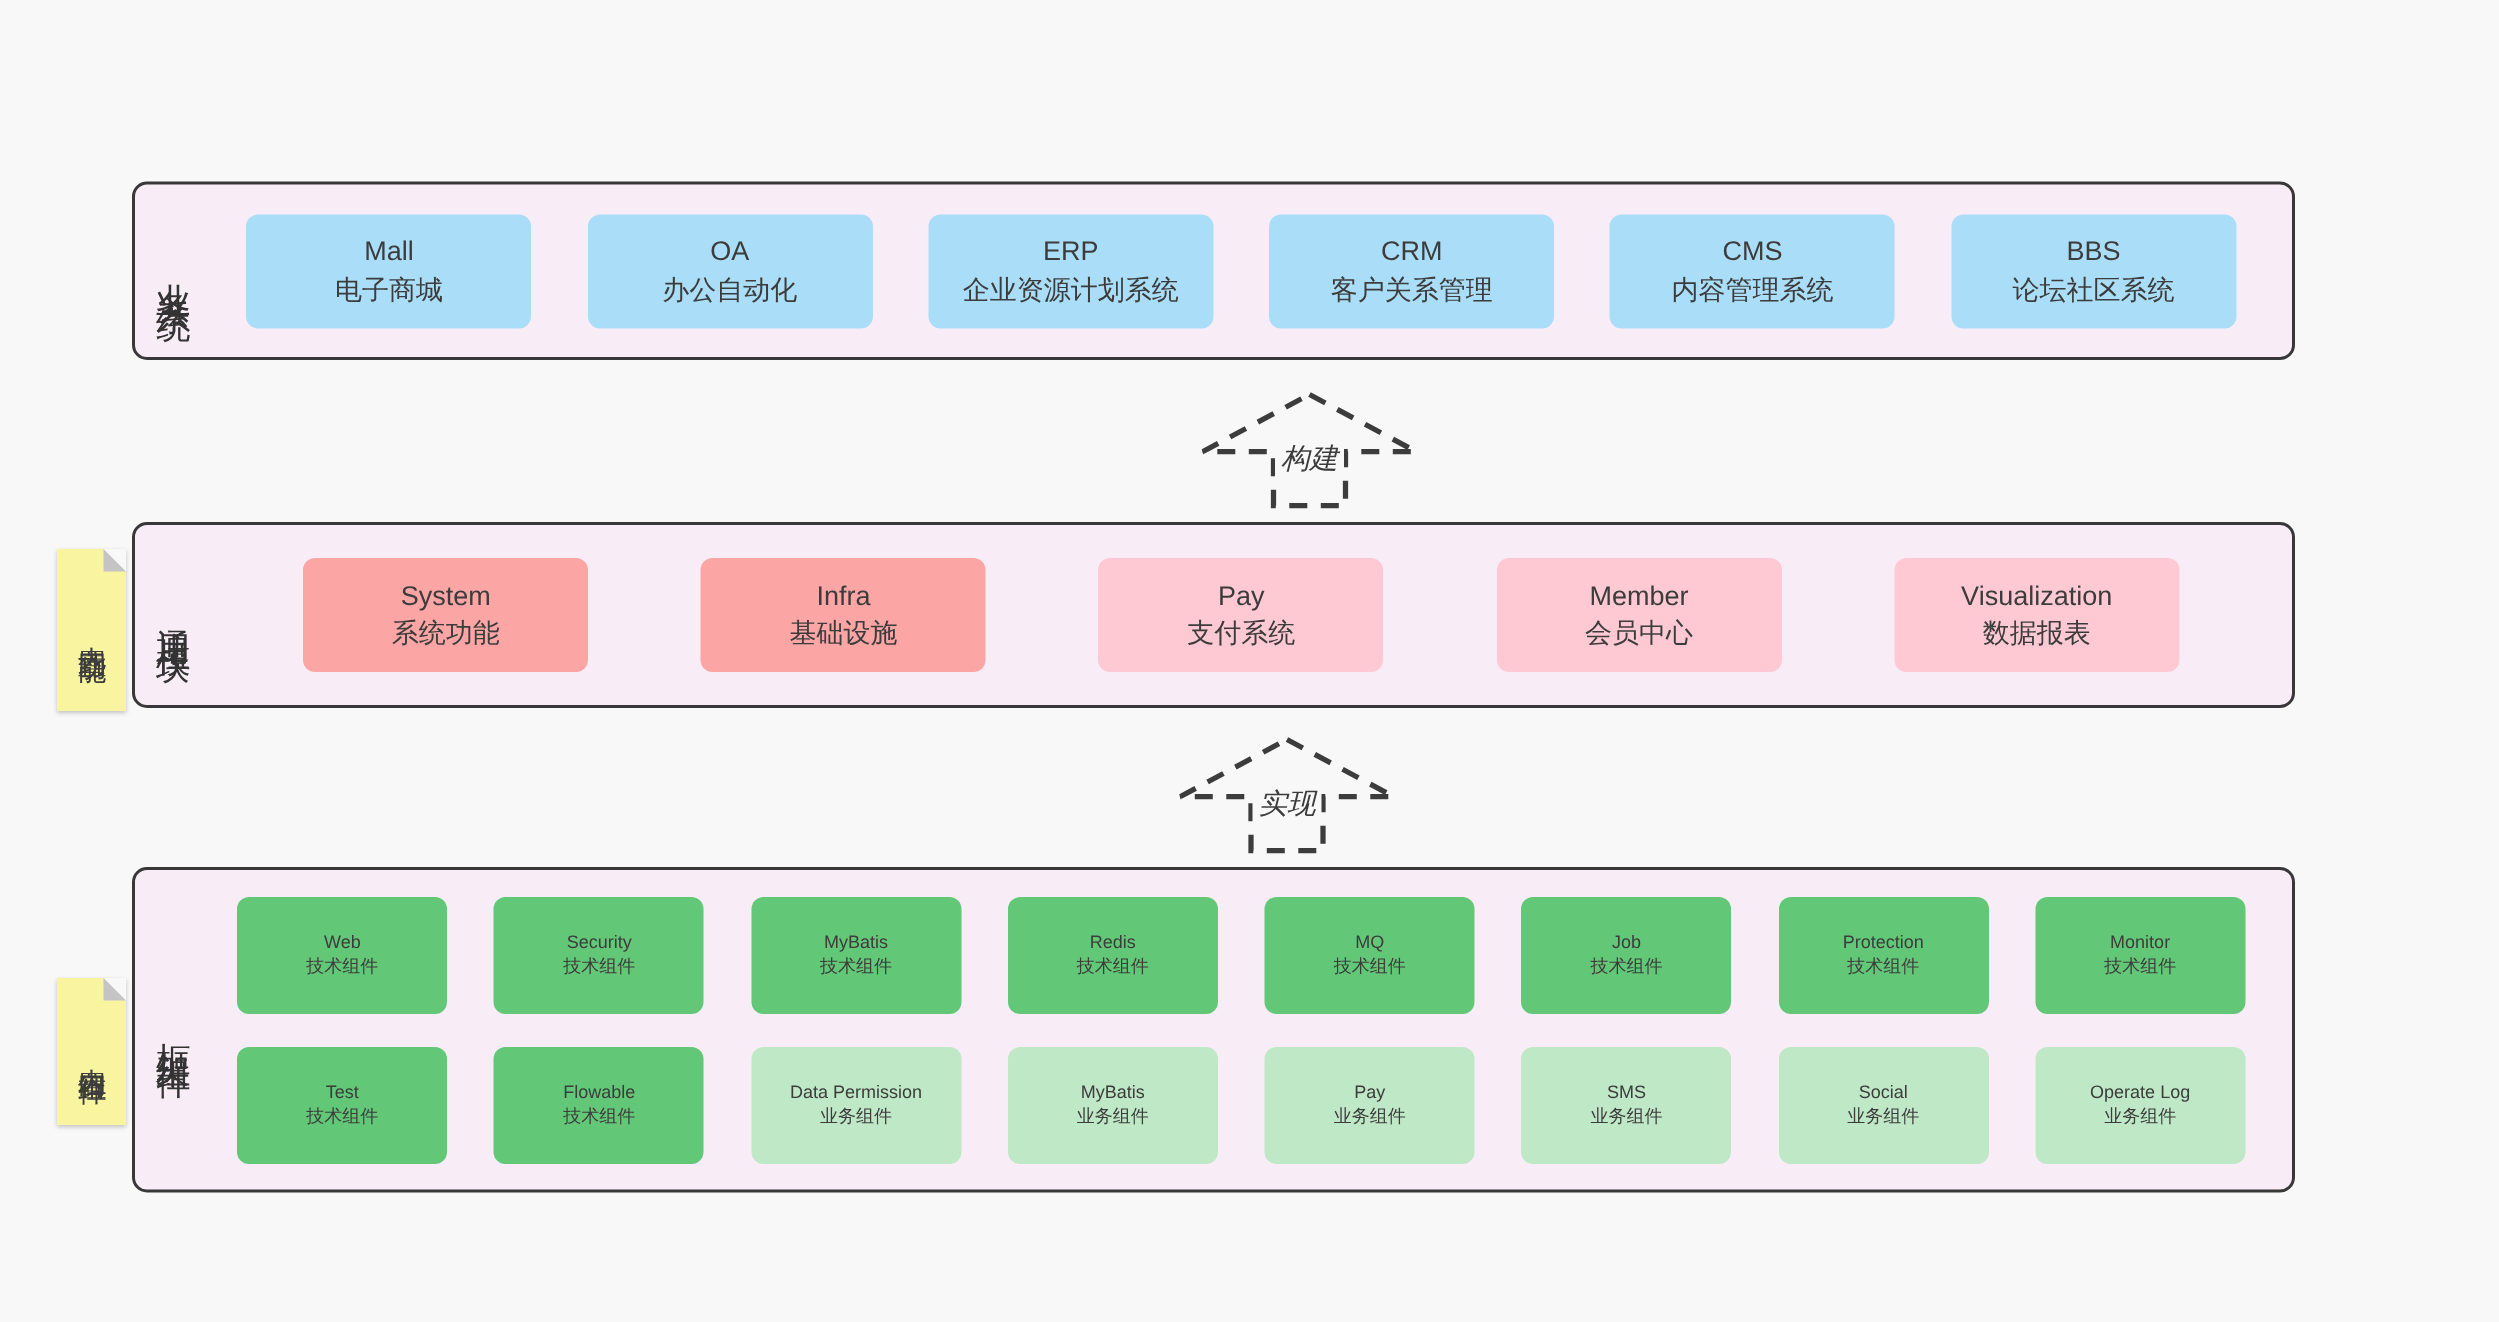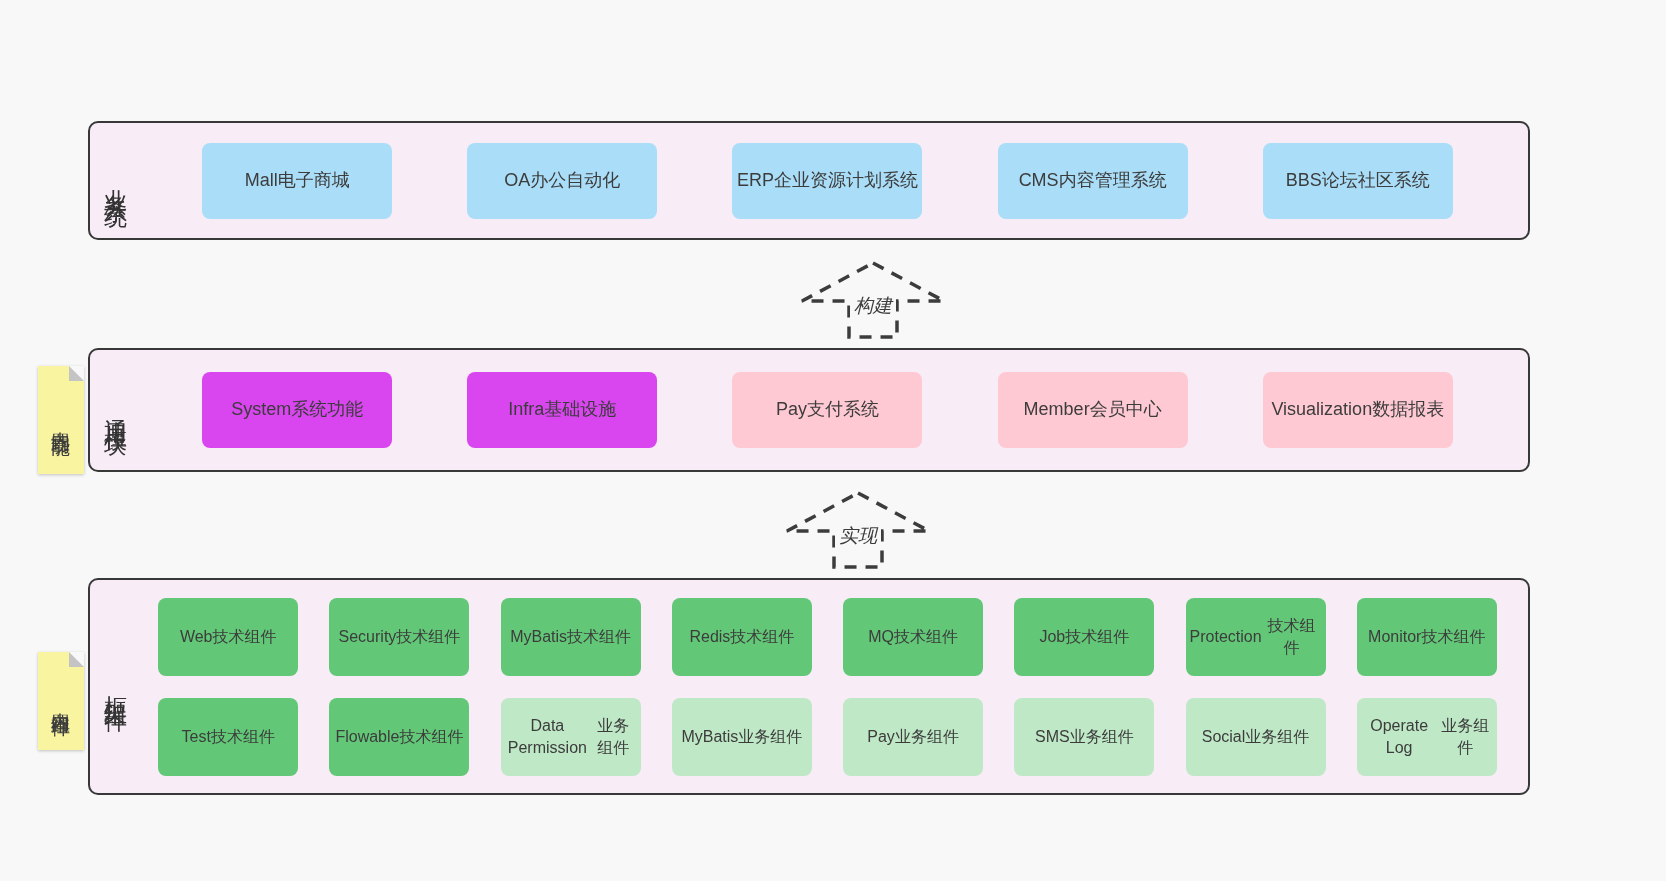--- a/index.html
+++ b/index.html
@@ -49,35 +49,35 @@
   .boxes-grid {
     flex: 1;
     display: flex;
     flex-direction: column;
     gap: 22px;
   }
 
   
   .box {
     display: flex;
-    flex-direction: row;
+    flex-direction: column;
     align-items: center;
     justify-content: center;
     border-radius: 8px;
     color: #3c3c3c;
     text-align: center;
     font-size: 18px;
     line-height: 1.4;
     box-sizing: border-box;
   }
   .layer-1 .box, .layer-2 .box { width: 190px; height: 76px; }
-  .layer-3 .box { width: 140px; height: 78px; font-size: 16px; line-height: 1.32; padding: 2px 4px; justify-content: center; }
+  .layer-3 .box { width: 140px; height: 78px; font-size: 12px; line-height: 1.32; padding: 2px 4px; justify-content: center; }
 
   .box[data-variant="blue"]       { background: #aaddf7; }
-  .box[data-variant="red"]        { background: #d946ef; }
+  .box[data-variant="red"]        { background: #fca5a5; }
   .box[data-variant="pink"]       { background: #fec9d2; }
   .box[data-variant="green"]      { background: #62c877; }
   .box[data-variant="lightgreen"] { background: #bfe8c6; }
 
   
   .sticky {
     position: absolute;
     left: 38px;
     width: 46px;
     background: #f8f4a0;
@@ -131,20 +131,24 @@
       </div>
       <div class="box" data-variant="blue">
         <div>OA</div>
         <div>办公自动化</div>
       </div>
       <div class="box" data-variant="blue">
         <div>ERP</div>
         <div>企业资源计划系统</div>
       </div>
       <div class="box" data-variant="blue">
+        <div>CRM</div>
+        <div>客户关系管理</div>
+      </div>
+      <div class="box" data-variant="blue">
         <div>CMS</div>
         <div>内容管理系统</div>
       </div>
       <div class="box" data-variant="blue">
         <div>BBS</div>
         <div>论坛社区系统</div>
       </div>
     </div>
   </div>
 

